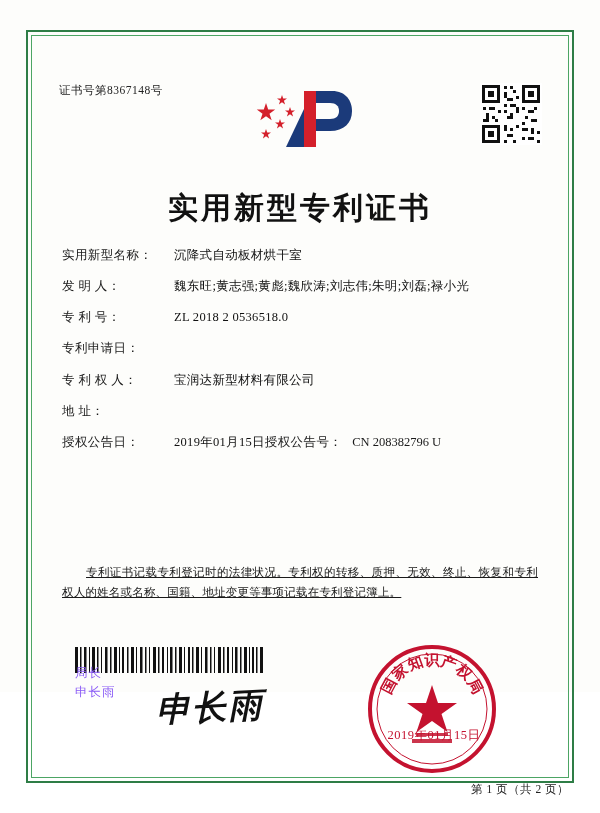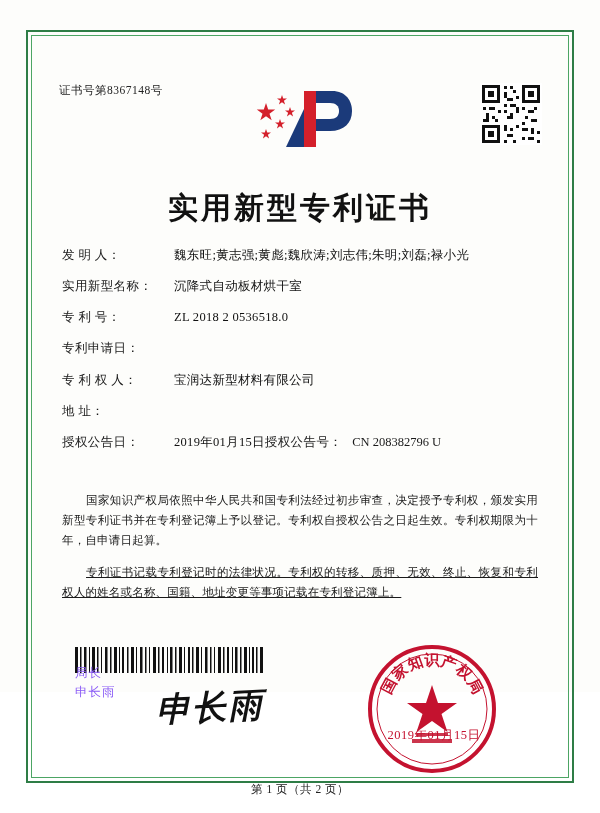--- a/index.html
+++ b/index.html
@@ -157,21 +157,21 @@
     text-align: center;
     color: #c4122f;
     font-size: 12.5px;
     letter-spacing: 0.5px;
     font-family: "Liberation Serif", serif;
   }
   .footer {
     position: absolute;
     left: 0; top: 747px;
     width: 538px;
-    text-align: center;
+    text-align: right;
     font-size: 11.5px;
     color: #222;
     letter-spacing: 0.5px;
   }
 </style>
 </head>
 <body>
 
 <div class="page">
 
@@ -250,27 +250,27 @@
             <rect x="57" y="57" width="3" height="3"></rect>
         </g>
       </svg>
     </div>
 
     <div class="title">实用新型专利证书</div>
 
     <div class="fields">
 
       <div class="field-row">
+        <span class="field-label wide-name">实用新型名称：</span>
+        <span class="field-value">沉降式自动板材烘干室</span>
+      </div>
+
+      <div class="field-row">
         <span class="field-label wide-name">发 明 人：</span>
         <span class="field-value">魏东旺;黄志强;黄彪;魏欣涛;刘志伟;朱明;刘磊;禄小光</span>
-      </div>
-
-      <div class="field-row">
-        <span class="field-label wide-name">实用新型名称：</span>
-        <span class="field-value">沉降式自动板材烘干室</span>
       </div>
 
       <div class="field-row">
         <span class="field-label wide-name">专 利 号：</span>
         <span class="field-value">ZL 2018 2 0536518.0</span>
       </div>
 
       <div class="field-row">
         <span class="field-label wide-name">专利申请日：</span>
       </div>
@@ -286,21 +286,20 @@
 
       <div class="field-row two-col">
         <span class="field-label wide-name">授权公告日：</span>
         <span class="field-value">2019年01月15日</span>
         <span class="sub-label">授权公告号：</span>
         <span class="sub-value">CN 208382796 U</span>
       </div>
 
     </div>
 
-    <div class="para para-1">国家知识产权局依照中华人民共和国专利法经过初步审查，决定授予专利权，颁发实用新型专利证书并在专利登记簿上予以登记。专利权自授权公告之日起生效。专利权期限为十年，自申请日起算。</div>
     <div class="para para-2">专利证书记载专利登记时的法律状况。专利权的转移、质押、无效、终止、恢复和专利权人的姓名或名称、国籍、地址变更等事项记载在专利登记簿上。</div>
 
     <div class="barcode">
       <svg viewBox="0 0 190 26" width="190" height="26" preserveAspectRatio="none">
         <g fill="#111111">
           <rect x="0" y="0" width="3" height="26"></rect>
             <rect x="5" y="0" width="1.5" height="26"></rect>
           <rect x="9" y="0" width="2.5" height="26"></rect>
             <rect x="14" y="0" width="1" height="26"></rect>
           <rect x="17" y="0" width="3" height="26"></rect>

